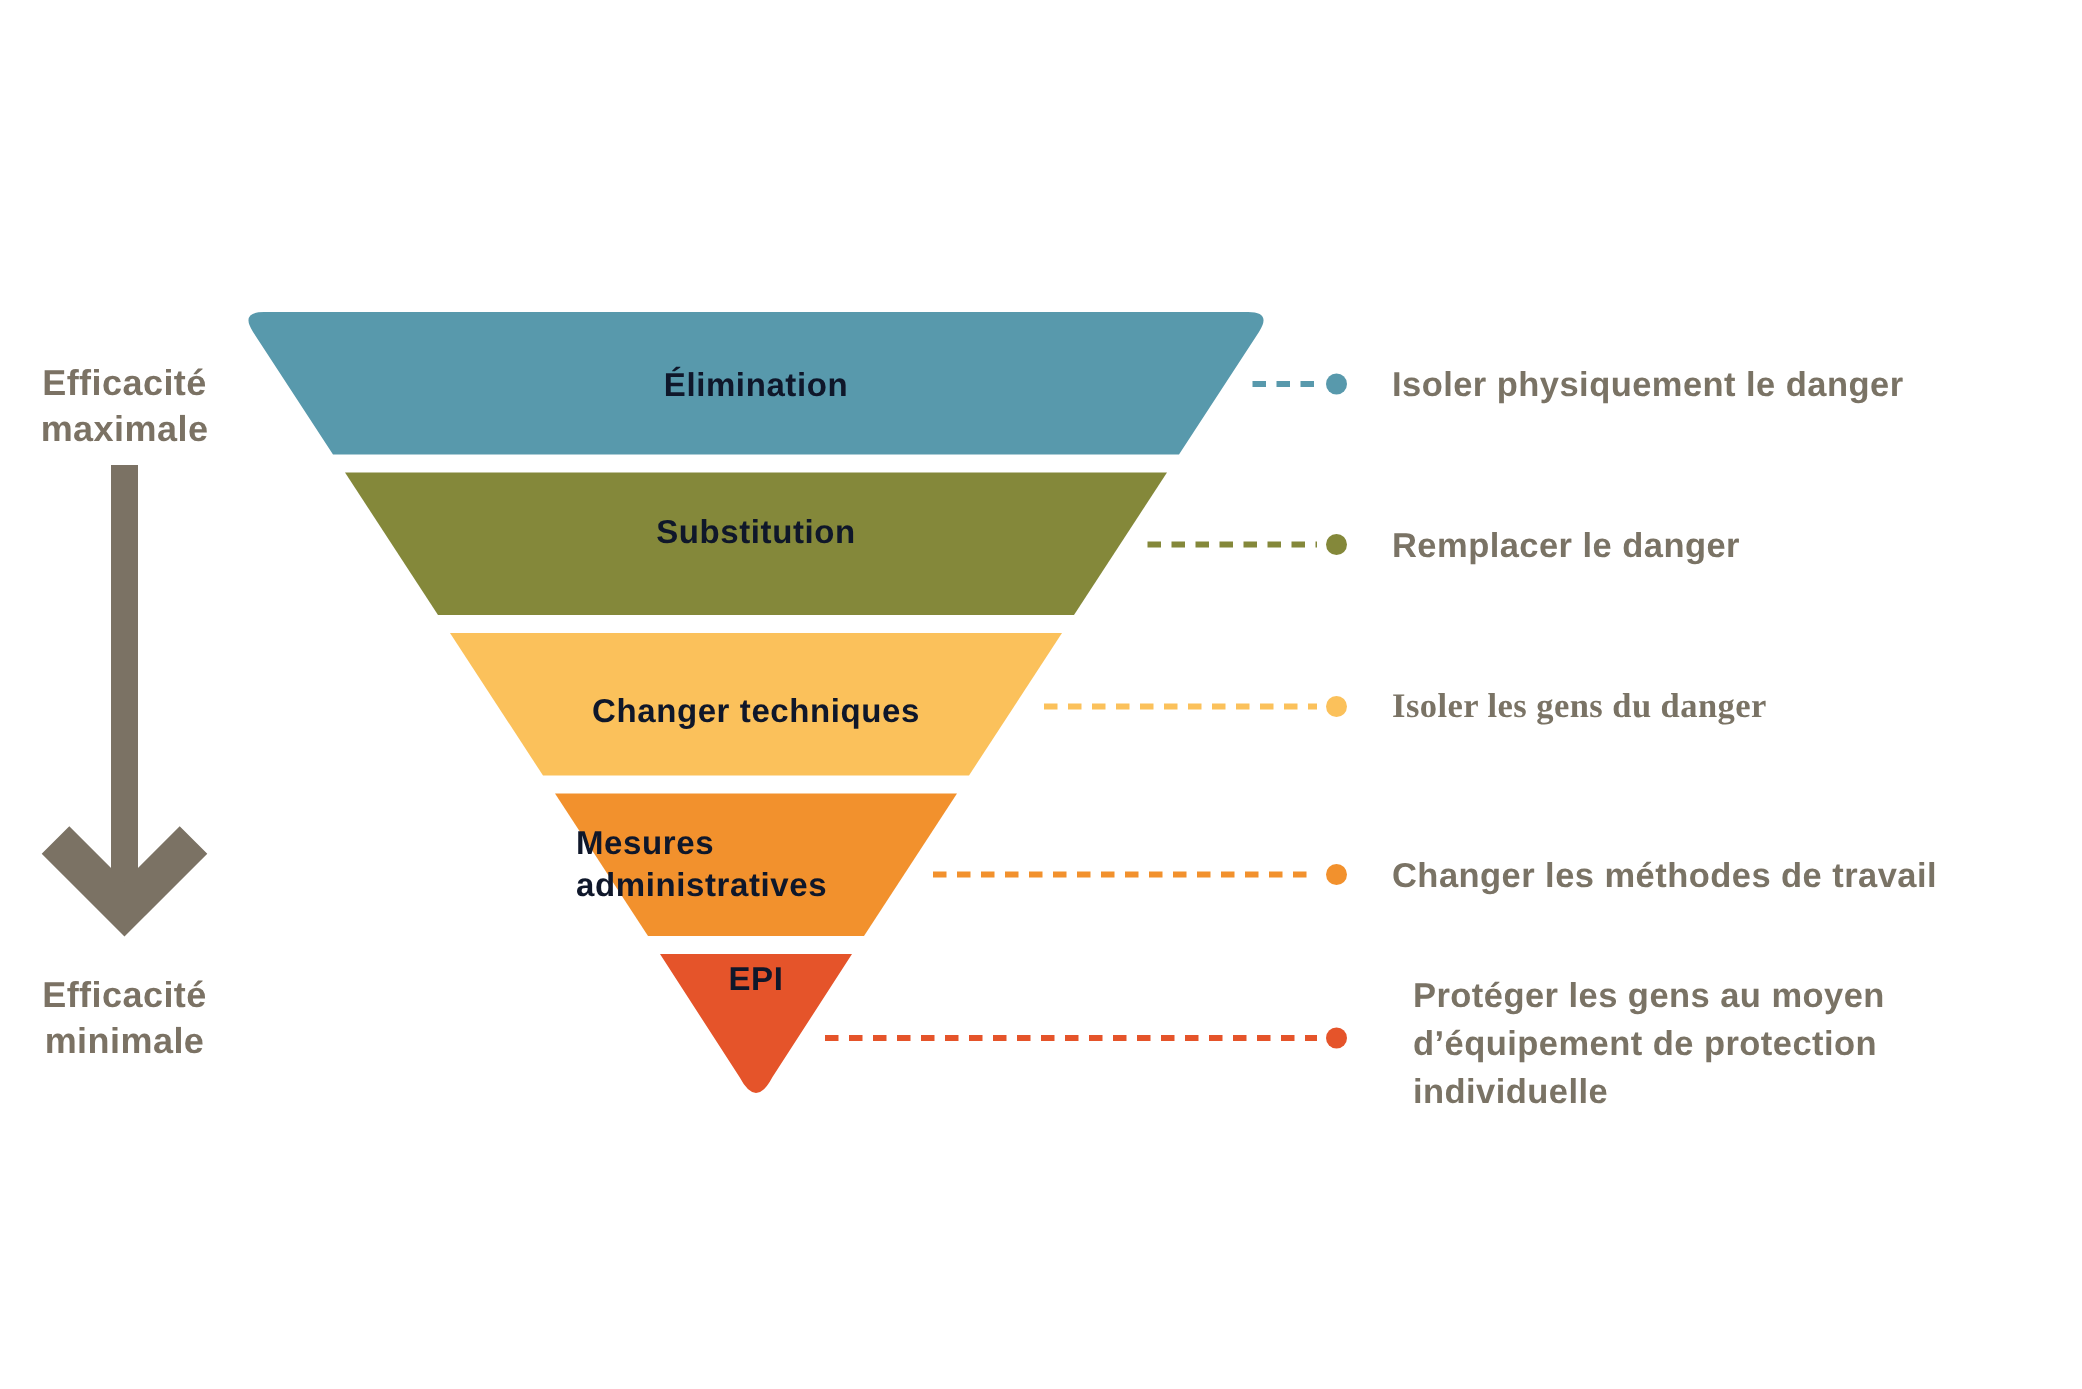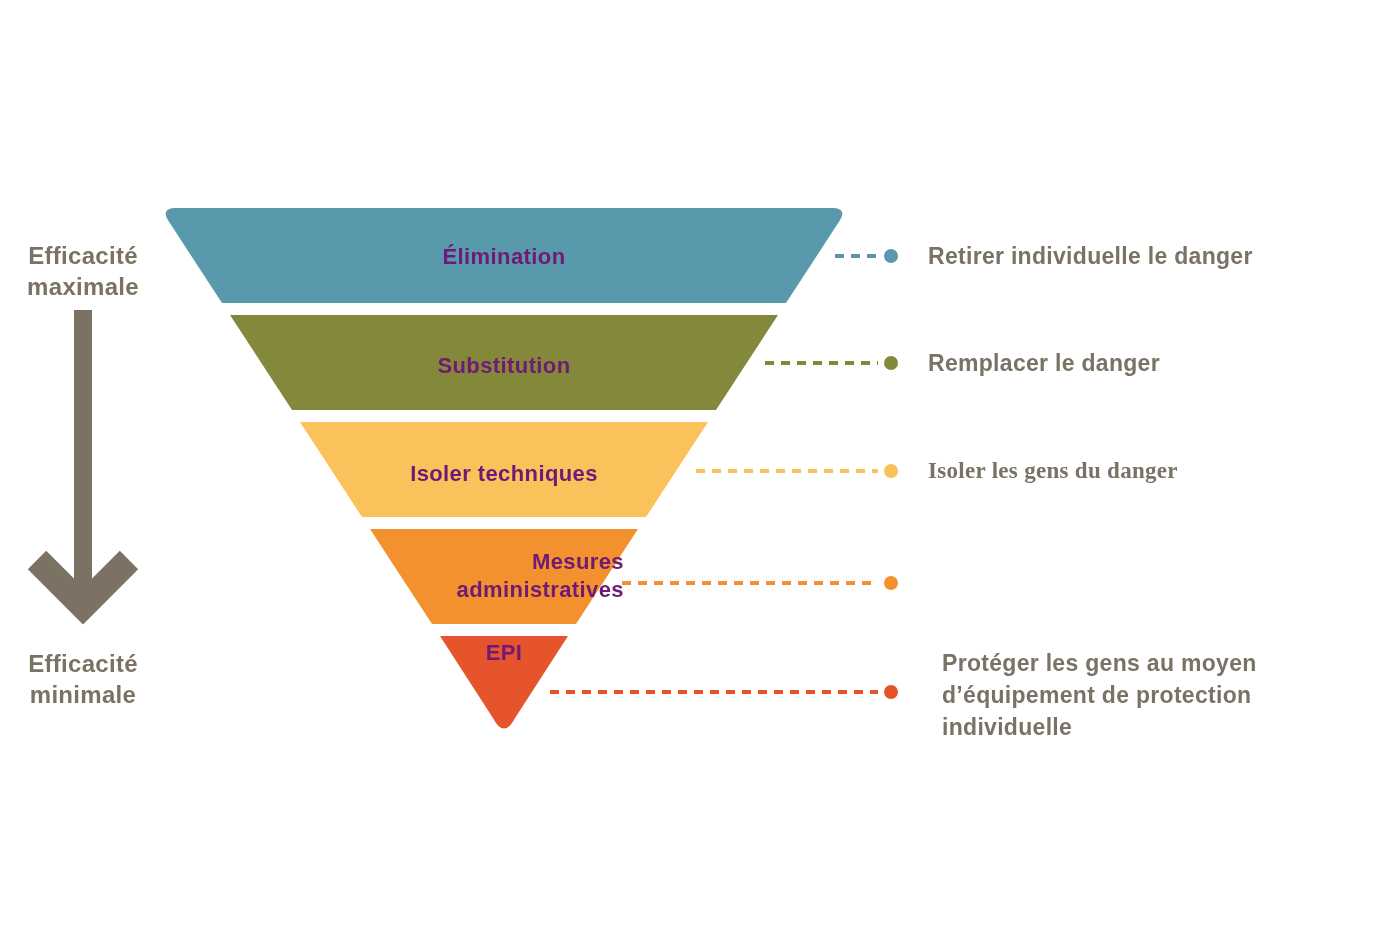--- a/index.html
+++ b/index.html
@@ -16,25 +16,25 @@
     overflow: hidden;
   }
   .layer {
     position: absolute;
     left: 0;
     top: 0;
   }
   .tier-label {
     position: absolute;
     transform: translate(-50%, -50%);
-    color: #701a75;
+    color: #0f172a;
     font-weight: bold;
     font-size: 22px;
     letter-spacing: 0.4px;
-    text-align: right;
+    text-align: left;
     white-space: nowrap;
   }
   .tier-label.t4 {
     white-space: normal;
     width: 240px;
     line-height: 28px;
   }
   .axis-label {
     position: absolute;
     left: -2px;
@@ -94,23 +94,24 @@
     <circle cx="891" cy="583" r="7" fill="#f2912d"></circle>
 
     <line x1="550" y1="692" x2="878" y2="692" stroke-width="4" stroke-dasharray="9 7" stroke="#e5542a"></line>
     <circle cx="891" cy="692" r="7" fill="#e5542a"></circle>
   </svg>
 
   <div class="axis-label top">Efficacité maximale</div>
   <div class="axis-label bottom">Efficacité minimale</div>
 
   <div class="tier-label t1" style="left:504px; top:257px;">Élimination</div>
-  <div class="tier-label t2" style="left:504px; top:366px;">Substitution</div>
-  <div class="tier-label t3" style="left:504px; top:474px;">Isoler techniques</div>
+  <div class="tier-label t2" style="left:504px; top:355px;">Substitution</div>
+  <div class="tier-label t3" style="left:504px; top:474px;">Changer techniques</div>
   <div class="tier-label t4" style="left:504px; top:576px;">Mesures administratives</div>
   <div class="tier-label t5" style="left:504px; top:653px;">EPI</div>
 
-  <div class="desc d1">Retirer individuelle le danger</div>
+  <div class="desc d1">Isoler physiquement le danger</div>
   <div class="desc d2">Remplacer le danger</div>
   <div class="desc d3">Isoler les gens du danger</div>
+  <div class="desc d4">Changer les méthodes de travail</div>
   <div class="desc d5">Protéger les gens au moyen d’équipement de protection individuelle</div>
 
 </div>
 
 </body></html>

